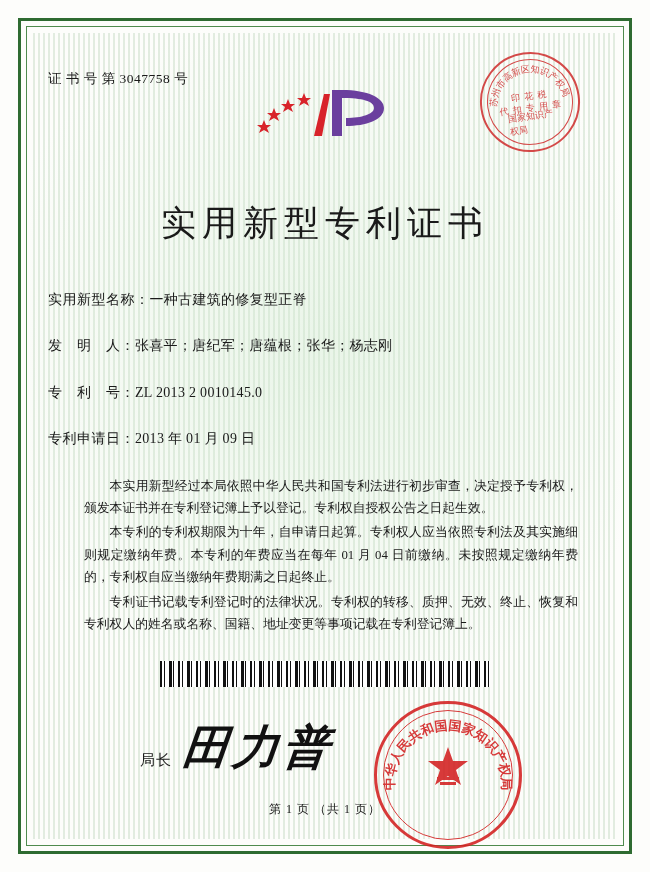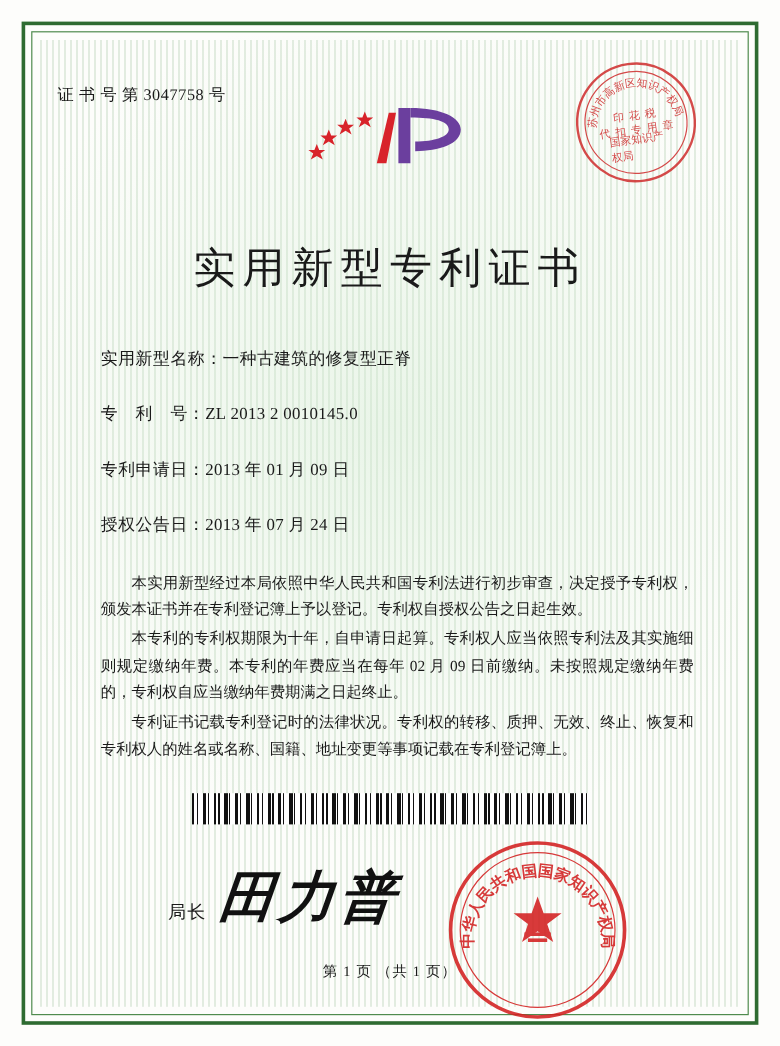--- a/index.html
+++ b/index.html
@@ -131,21 +131,20 @@
     text-align: center;
     font-size: 35px;
     font-weight: normal;
     letter-spacing: 6px;
     margin-top: 112px;
     font-family: "Liberation Serif", "DejaVu Serif", serif;
   }
 
   .fields {
     margin-top: 42px;
-    padding-left: 36px;
     padding-right: 20px;
   }
   .field {
     font-size: 14px;
     line-height: 1.6;
     margin-bottom: 24px;
     white-space: nowrap;
   }
   .field .lbl {
     display: inline-block;
@@ -292,33 +291,33 @@
       </svg>
     </div>
 
     <div class="title">实用新型专利证书</div>
 
     <div class="fields">
       <div class="field">
         <span class="lbl">实用新型名称：</span><span class="val">一种古建筑的修复型正脊</span>
       </div>
       <div class="field">
+        <span class="lbl">发　明　人：</span><span class="val">张喜平；唐纪军；唐蕴根；张华；杨志刚</span>
+      </div>
+      <div class="field">
         <span class="lbl">专　利　号：</span><span class="val">ZL 2013 2 0010145.0</span>
       </div>
       <div class="field">
         <span class="lbl">专利申请日：</span><span class="val">2013 年 01 月 09 日</span>
       </div>
-      <div class="field">
-        <span class="lbl">授权公告日：</span><span class="val">2013 年 07 月 24 日</span>
-      </div>
     </div>
 
     <div class="body-text">
       <p>本实用新型经过本局依照中华人民共和国专利法进行初步审查，决定授予专利权，颁发本证书并在专利登记簿上予以登记。专利权自授权公告之日起生效。</p>
-      <p>本专利的专利权期限为十年，自申请日起算。专利权人应当依照专利法及其实施细则规定缴纳年费。本专利的年费应当在每年 02 月 09 日前缴纳。未按照规定缴纳年费的，专利权自应当缴纳年费期满之日起终止。</p>
+      <p>本专利的专利权期限为十年，自申请日起算。专利权人应当依照专利法及其实施细则规定缴纳年费。本专利的年费应当在每年 01 月 04 日前缴纳。未按照规定缴纳年费的，专利权自应当缴纳年费期满之日起终止。</p>
       <p>专利证书记载专利登记时的法律状况。专利权的转移、质押、无效、终止、恢复和专利权人的姓名或名称、国籍、地址变更等事项记载在专利登记簿上。</p>
     </div>
 
     <div class="barcode"></div>
 
     <div class="sign-row">
       <div class="sign-label">局长</div>
       <div class="signature">田力普</div>
 
       <div class="stamp-main">

